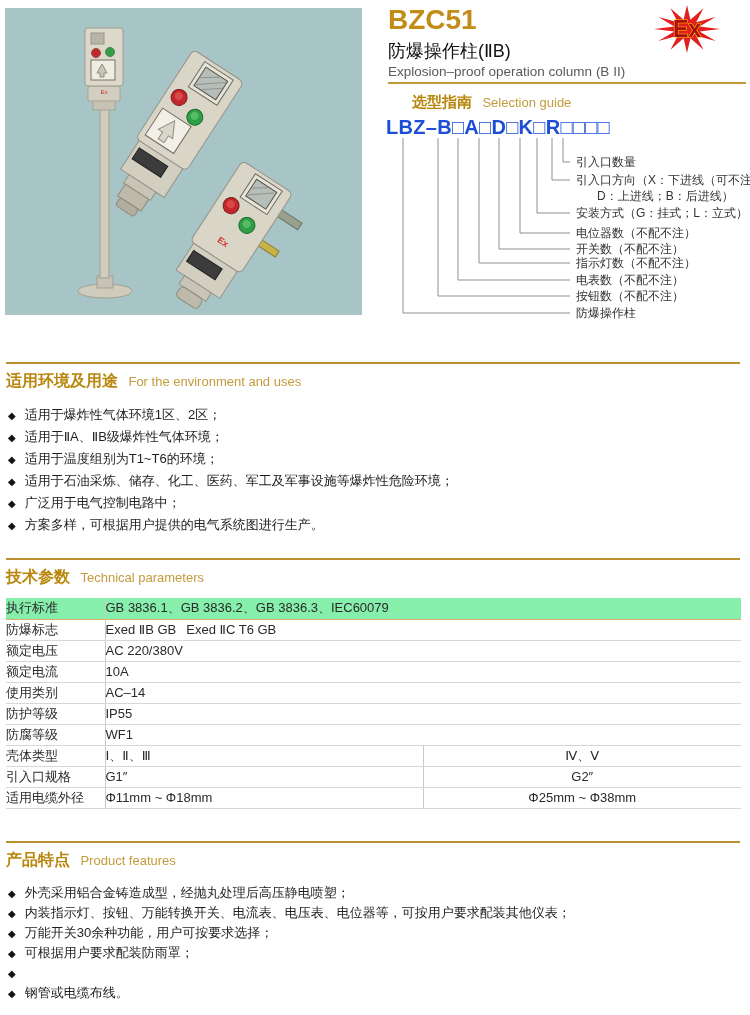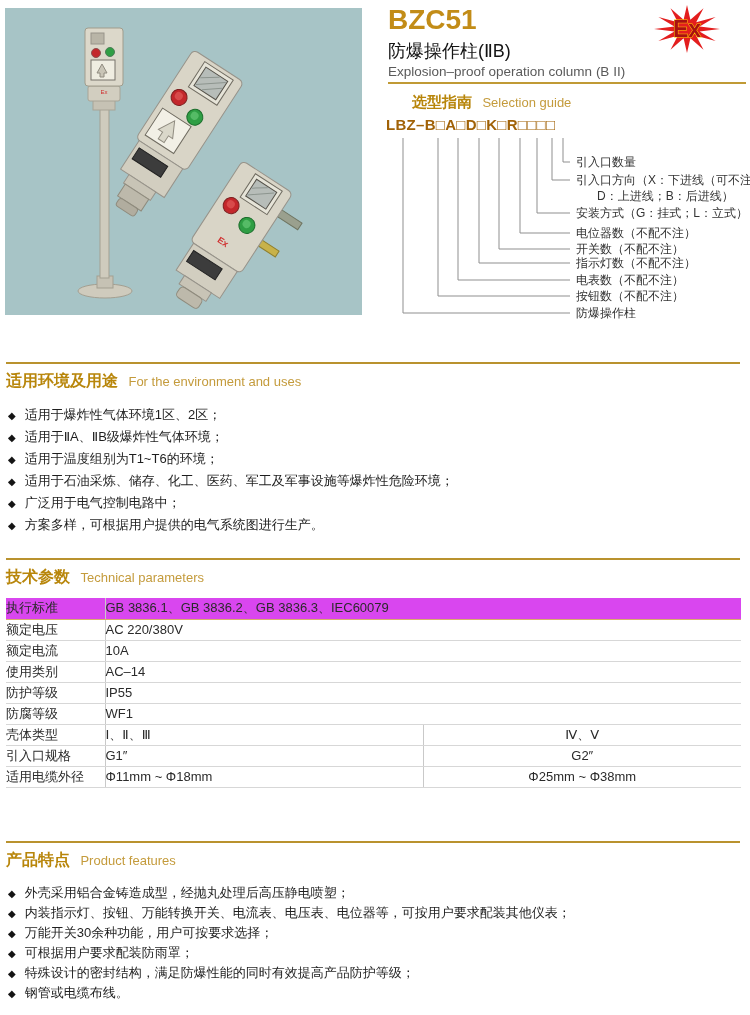--- a/index.html
+++ b/index.html
@@ -18,21 +18,21 @@
   .title-en { font-size:13.5px; color:#5a5a5a; margin-top:0; line-height:18px; }
 
   .ex-logo { position:absolute; left:652px; top:2px; width:70px; height:54px; }
 
   .title-rule { position:absolute; left:388px; top:82px; width:358px; height:2px; background:#c09a35; }
 
   .sel-heading { position:absolute; left:412px; top:93px; white-space:nowrap; }
   .h-zh { font-size:15px; font-weight:bold; color:#b8860b; }
   .h-en { font-size:13px; color:#c49b3c; margin-left:6px; }
 
-  .model-code { position:absolute; left:386px; top:116px; font-size:15px; font-weight:bold; color:#a16207; letter-spacing:.3px; white-space:nowrap; }
+  .model-code { position:absolute; left:386px; top:116px; font-size:20px; font-weight:bold; color:#1d4ed8; letter-spacing:.3px; white-space:nowrap; }
 
   .tree-svg { position:absolute; left:385px; top:136px; }
   .tree-svg path { fill:none; stroke:#8f8f8f; stroke-width:1; }
 
   .tree-label { position:absolute; left:576px; font-size:12px; color:#333; white-space:nowrap; line-height:14px; }
 
   
   .section { position:absolute; left:6px; width:734px; }
   .sec-rule { height:2px; background:#b9922e; }
   .sec-head { margin-top:7px; white-space:nowrap; }
@@ -45,21 +45,21 @@
   .feat ul.bullets li { height:20px; }
   .blt { font-size:10px; color:#141414; margin:0 9px 0 2px; flex:0 0 auto; }
 
   
   table.tech { width:735px; border-collapse:collapse; margin-top:10px; table-layout:fixed; border-bottom:1px solid #cfcfcf; }
   table.tech td { height:21px; font-size:13px; color:#2a2a2a; border-bottom:1px solid #d7d7d7; padding:0; vertical-align:middle; }
   td.c-label { width:99px; padding-left:8px; border-right:1px solid #c9c9c9; }
   td.c-v1 { width:164px; padding-left:8px; }
   td.c-v2 { padding-left:42px; border-left:1px solid #c9c9c9;text-align:center; }
   td.c-span { padding-left:8px; }
-  tr.hl td { background:#d946ef; border-bottom:1px solid #d9ae6c; }
+  tr.hl td { background:#86efac; border-bottom:1px solid #d9ae6c; }
 </style>
 </head>
 <body>
 
 <div id="page">
 
   <div class="photo">
     <svg width="357" height="307" viewBox="0 0 357 307">
 
       <g>
@@ -201,20 +201,24 @@
       <span class="h-zh">技术参数</span>
       <span class="h-en">Technical parameters</span>
     </div>
     <table class="tech">
       <tbody>
           <tr class="hl">
         <td class="c-label">执行标准</td>
         <td class="c-span" colspan="2">GB 3836.1、GB 3836.2、GB 3836.3、IEC60079</td>
       </tr>
       <tr>
+        <td class="c-label">防爆标志</td>
+        <td class="c-span" colspan="2">Exed ⅡB GB  Exed ⅡC T6 GB</td>
+      </tr>
+      <tr>
         <td class="c-label">额定电压</td>
         <td class="c-span" colspan="2">AC 220/380V</td>
       </tr>
       <tr>
         <td class="c-label">额定电流</td>
         <td class="c-span" colspan="2">10A</td>
       </tr>
       <tr>
         <td class="c-label">使用类别</td>
         <td class="c-span" colspan="2">AC–14</td>
@@ -264,21 +268,20 @@
       <li>
           <span class="blt">◆</span>
           <span>万能开关30余种功能，用户可按要求选择；</span>
         </li>
       <li>
           <span class="blt">◆</span>
           <span>可根据用户要求配装防雨罩；</span>
         </li>
       <li>
           <span class="blt">◆</span>
-          <span>特殊设计的密封结构，满足防爆性能的同时有效提高产品防护等级；</span>
         </li>
       <li>
           <span class="blt">◆</span>
           <span>钢管或电缆布线。</span>
         </li>
     </ul>
   </div>
 
 </div>
 

